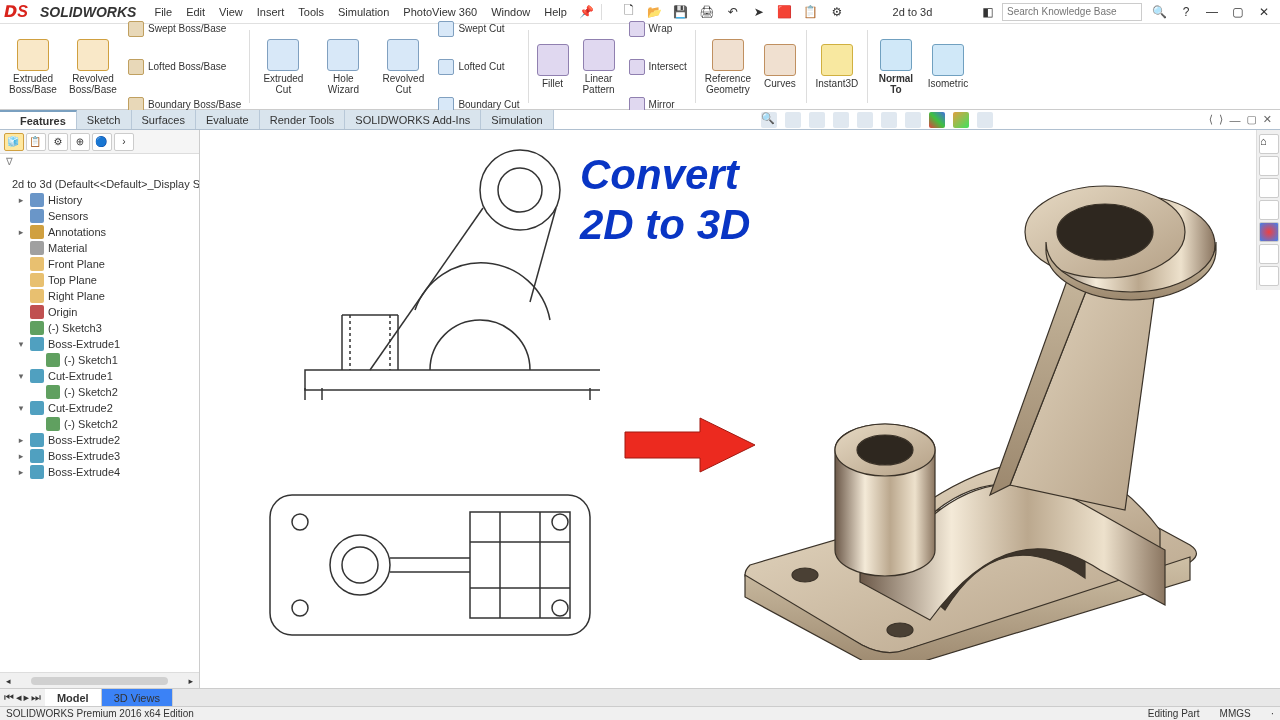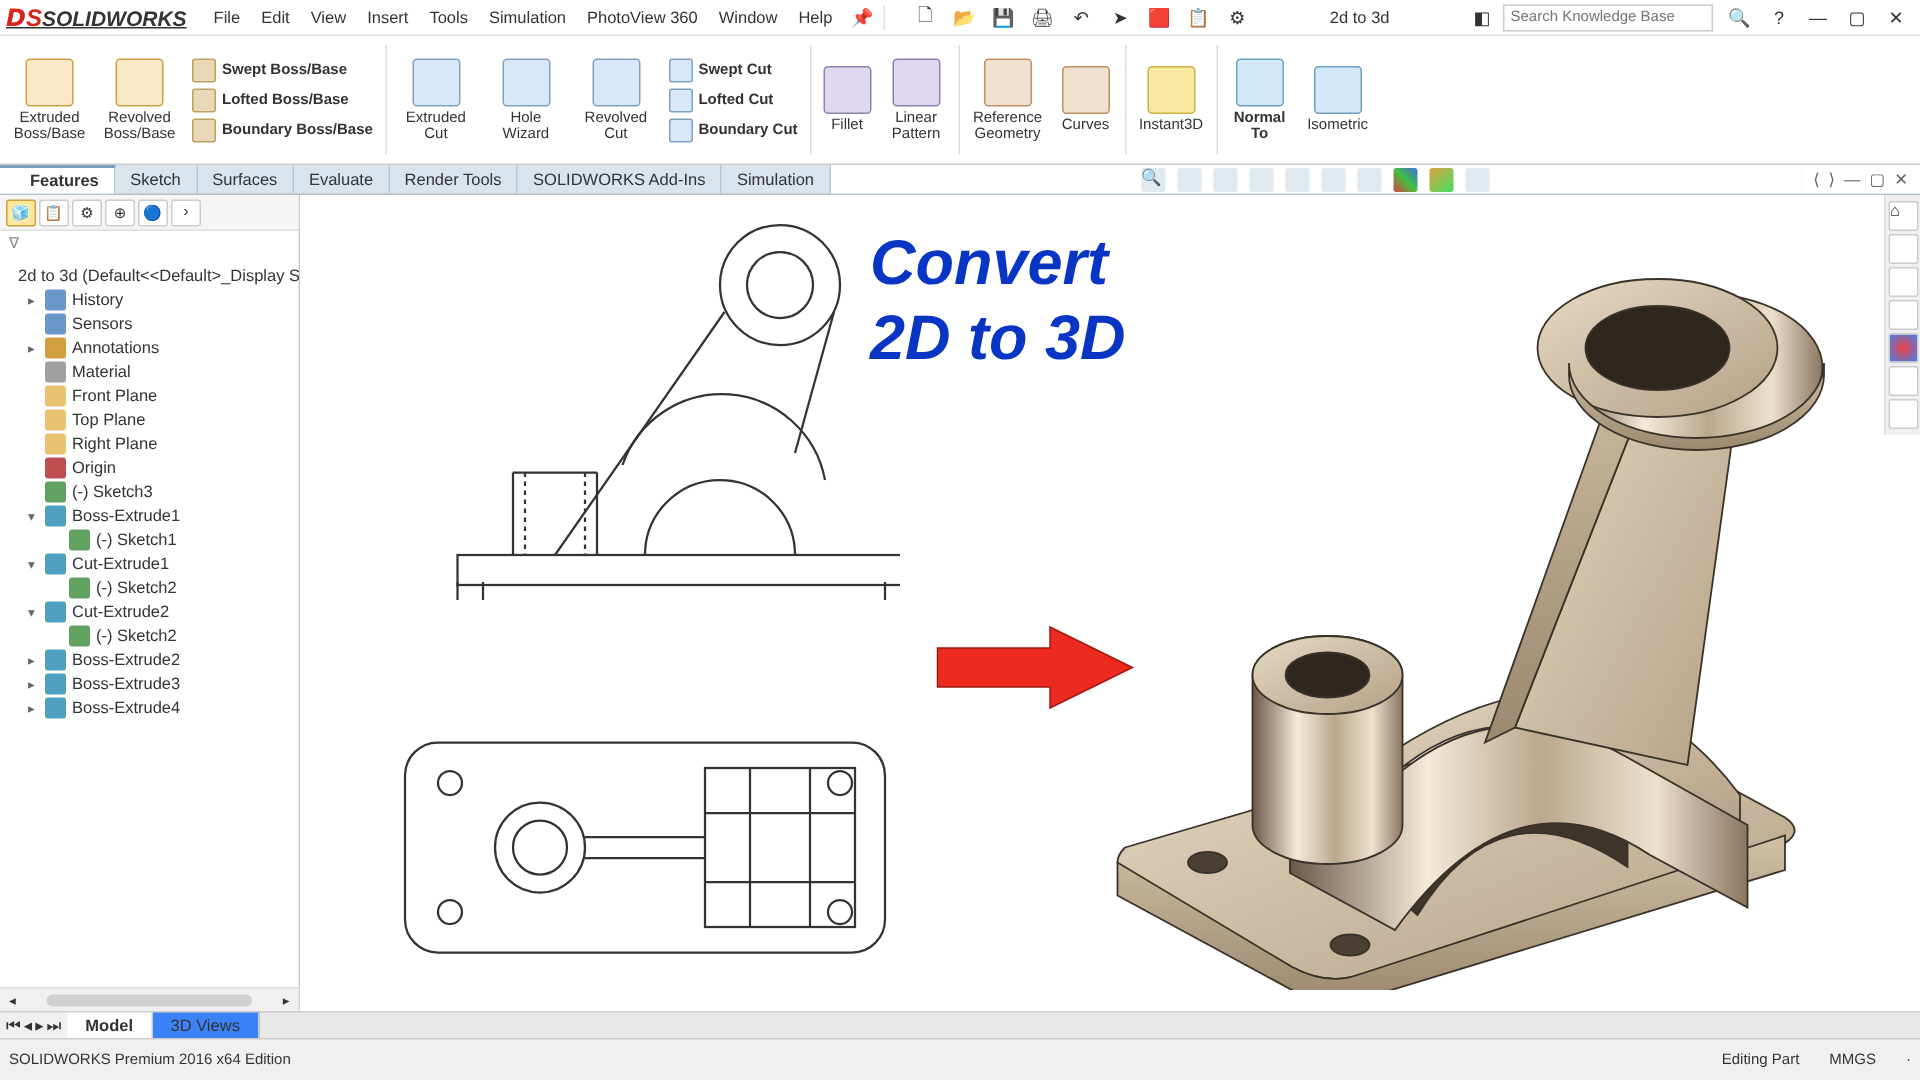--- a/index.html
+++ b/index.html
@@ -1,30 +1,30 @@
 <!DOCTYPE html>
 <html><head>
 <meta charset="utf-8">
 <style>
 * { box-sizing: border-box; margin: 0; padding: 0; font-family: "Segoe UI", Tahoma, sans-serif; }
 body { width: 1280px; height: 720px; overflow: hidden; background: #fff; font-size: 11px; color: #333; display: flex; flex-direction: column; }
 .menubar { height: 24px; background: #fff; display: flex; align-items: center; padding: 0 4px; border-bottom: 1px solid #e0e0e0; gap: 2px; }
-.logo { display: flex; align-items: center; gap: 0; margin-right: 10px; font-style: italic; font-weight: bold; font-size: 14px; color: #333; text-decoration: underline; }
+.logo { display: flex; align-items: center; gap: 12px; margin-right: 10px; font-style: italic; font-weight: bold; font-size: 14px; color: #333; }
 .logo-ds { color: #d9241c; font-size: 16px; font-weight: bold; font-style: italic; }
 .menubar .menu-item { padding: 2px 6px; cursor: default; }
 .menubar .spacer { flex: 1; }
 .menubar .tool-icon { width: 16px; height: 16px; margin: 0 4px; display: inline-flex; align-items: center; justify-content: center; font-size: 12px; }
 .search-box { border: 1px solid #ccc; background: #fff; height: 18px; width: 140px; padding: 0 4px; color: #888; font-size: 10px; margin-right: 4px; }
 .doc-title { font-size: 11px; color: #333; margin: 0 16px; }
 .ribbon { height: 86px; background: #fff; border-bottom: 1px solid #ccc; display: flex; align-items: stretch; padding: 2px 4px; gap: 2px; }
 .rb-group { display: flex; flex-direction: column; align-items: center; justify-content: center; padding: 2px 4px; cursor: default; }
 .rb-group.big { width: 58px; }
 .rb-group.big .bigicon { width: 32px; height: 32px; background: #f9e8c8; border: 1px solid #d0a040; border-radius: 3px; margin-bottom: 2px; }
 .rb-group .lbl { font-size: 10px; text-align: center; line-height: 1.1; }
-.rb-col { display: flex; flex-direction: column; justify-content: center; gap: 2px; padding: 0 2px; font-weight: bold; }
+.rb-col { display: flex; flex-direction: column; justify-content: center; gap: 20px; padding: 0 2px; }
 .rb-col .item { display: flex; align-items: center; gap: 4px; font-size: 10px; padding: 1px 2px; cursor: default; white-space: nowrap; }
 .rb-col .item .mini { width: 16px; height: 16px; background: #e8d8b8; border: 1px solid #c0a060; border-radius: 2px; }
 .rb-sep { width: 1px; background: #ddd; margin: 4px 2px; }
 .tabs { height: 20px; background: #d9e4ed; display: flex; align-items: stretch; border-bottom: 1px solid #b0c0d0; }
 .tabs .tab { padding: 2px 10px; font-size: 11px; border-right: 1px solid #b8c8d8; cursor: default; display: flex; align-items: center; }
 .tabs .tab.active { background: #fff; border-top: 2px solid #7aa0c0; font-weight: bold; color: #333; padding-left: 20px; }
 .tabs .flex { flex: 1; background: #fff; display: flex; align-items: center; justify-content: center; gap: 8px; }
 .tabs .flex .vicon { width: 16px; height: 16px; background: #e0e8f0; border-radius: 2px; }
 .tabs .winctl { display: flex; align-items: center; gap: 6px; padding: 0 8px; font-size: 11px; color: #666; background:#fff;}
 .main { flex: 1; display: flex; overflow: hidden; }
@@ -41,21 +41,21 @@
 .scrollstub { height: 16px; background: #f0f0f0; border-top: 1px solid #ddd; display:flex; align-items:center; gap:20px; padding:0 6px; font-size:9px;}
 .canvas { flex: 1; position: relative; background: #fff; }
 .overlay-text { position: absolute; left: 380px; top: 20px; font-family: Arial; font-style: italic; font-weight: bold; font-size: 42px; color: #0935c4; line-height: 1.2; }
 .arrow { position: absolute; left: 420px; top: 280px; }
 .sidebar-right { position: absolute; right: 0; top: 0; width: 24px; background: #f0f0f0; border-left:1px solid #ddd; display:flex; flex-direction:column; gap:2px; padding:4px 2px;}
 .sidebar-right .sb { width:20px; height:20px; background:#fff; border:1px solid #ccc; border-radius:2px;}
 .bottom-tabs { height: 18px; background: #e8e8e8; border-top: 1px solid #ccc; display: flex; align-items: stretch;}
 .bottom-tabs .arrows { display:flex; align-items:center; gap:2px; padding:0 4px; background:#f0f0f0;}
 .bottom-tabs .bt { padding: 1px 12px; font-size: 11px; border-right: 1px solid #ccc; background:#3b82f6; display:flex; align-items:center;}
 .bottom-tabs .bt.active { background: #fff; font-weight: bold; }
-.statusbar { height: 28px; background: #f0f0f0; border-top: 1px solid #ccc; display: flex; align-items: center; padding: 0 6px; font-size: 10px; justify-content:space-between;}
+.statusbar { height: 14px; background: #f0f0f0; border-top: 1px solid #ccc; display: flex; align-items: center; padding: 0 6px; font-size: 10px; justify-content:space-between;}
 .statusbar .right { display:flex; gap:20px; }
 svg.sketch { position:absolute; }
 </style>
 </head>
 <body>
 
 <div class="menubar">
   <div class="logo">
     <span class="logo-ds">𝘿S</span>
     <span>SOLIDWORKS</span>
@@ -150,20 +150,34 @@
   <div class="rb-sep"></div>
   <div class="rb-group big" style="width:40px;">
       <div class="bigicon" style="background:#e0d8f0;border-color:#9080b0;"></div>
       <div class="lbl">Fillet</div>
     </div>
   <div class="rb-group big" style="width:48px;">
       <div class="bigicon" style="background:#e0d8f0;border-color:#9080b0;"></div>
       <div class="lbl" style="white-space:pre;">Linear
 Pattern</div>
     </div>
+  <div class="rb-col">
+    <div class="item">
+        <div class="mini" style="background:#e0d8f0;border-color:#9080b0;"></div>
+        <span>Wrap</span>
+      </div>
+    <div class="item">
+        <div class="mini" style="background:#e0d8f0;border-color:#9080b0;"></div>
+        <span>Intersect</span>
+      </div>
+    <div class="item">
+        <div class="mini" style="background:#e0d8f0;border-color:#9080b0;"></div>
+        <span>Mirror</span>
+      </div>
+  </div>
   <div class="rb-sep"></div>
   <div class="rb-group big" style="width:56px;">
       <div class="bigicon" style="background:#f0e0d0;border-color:#c09060;"></div>
       <div class="lbl" style="white-space:pre;">Reference
 Geometry</div>
     </div>
   <div class="rb-group big" style="width:44px;">
       <div class="bigicon" style="background:#f0e0d0;border-color:#c09060;"></div>
       <div class="lbl">Curves</div>
     </div>

